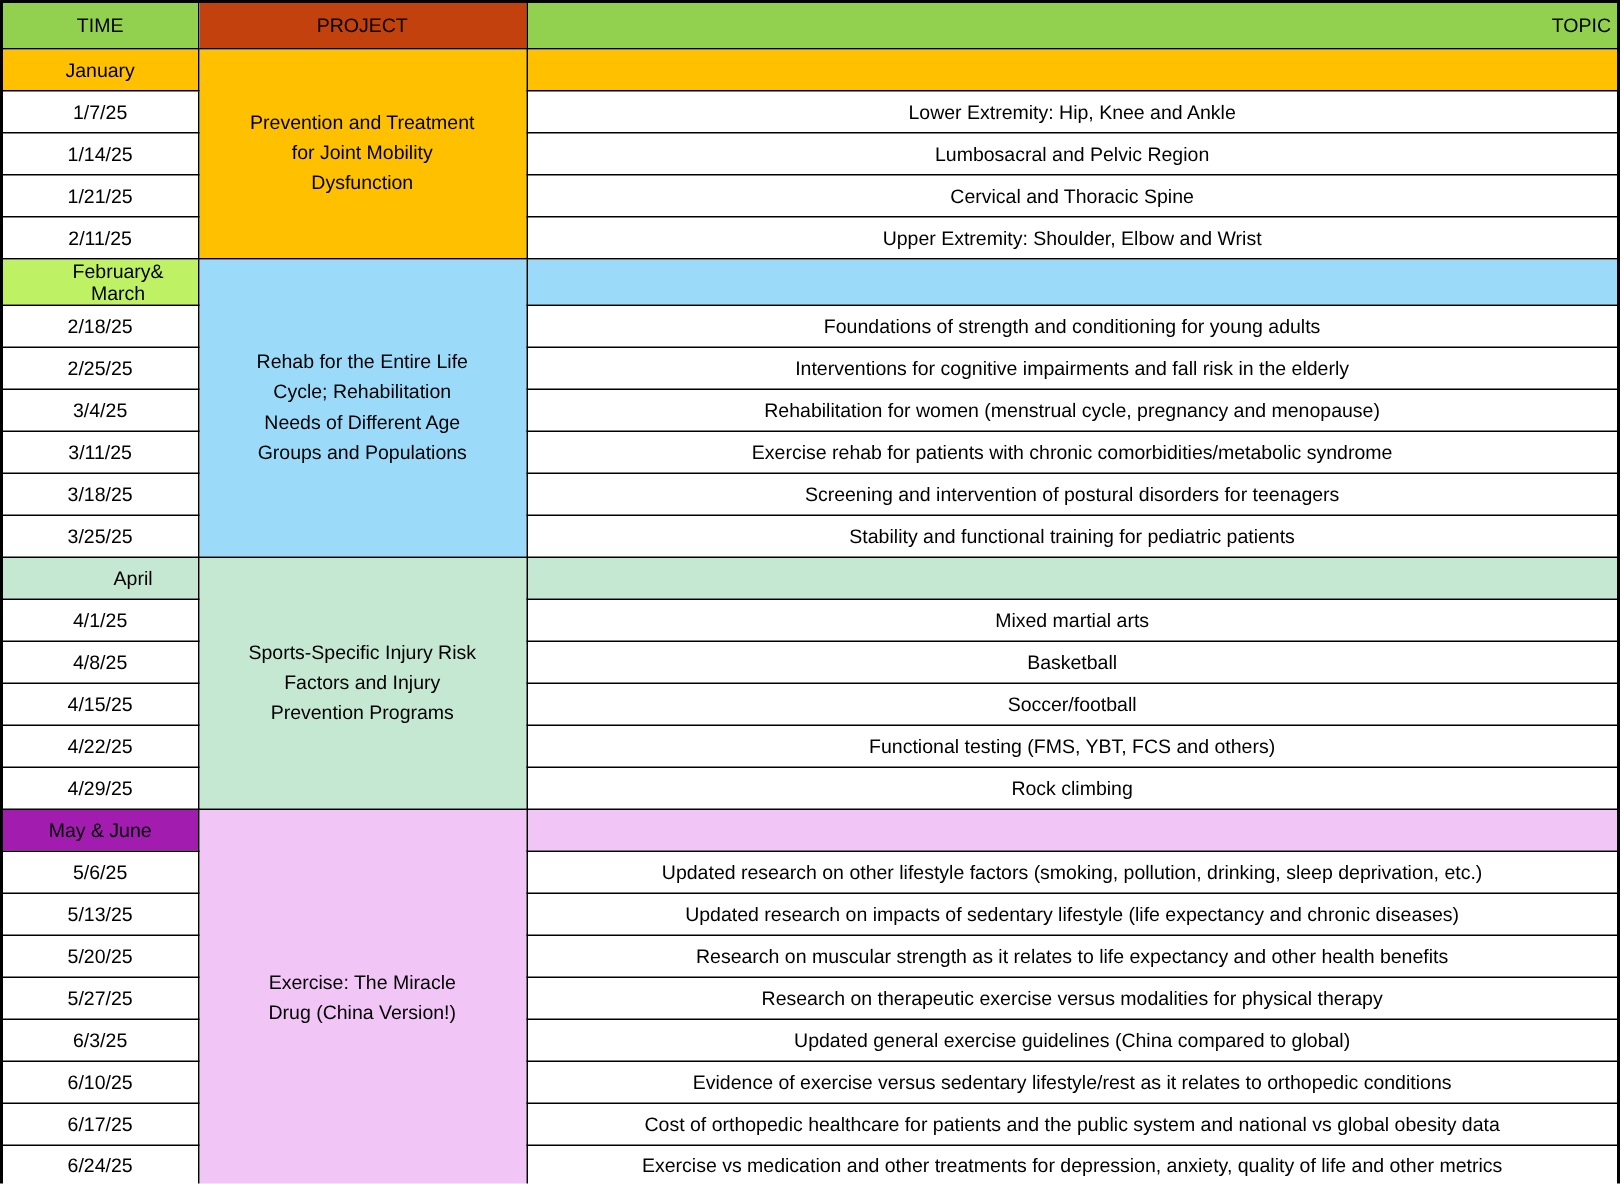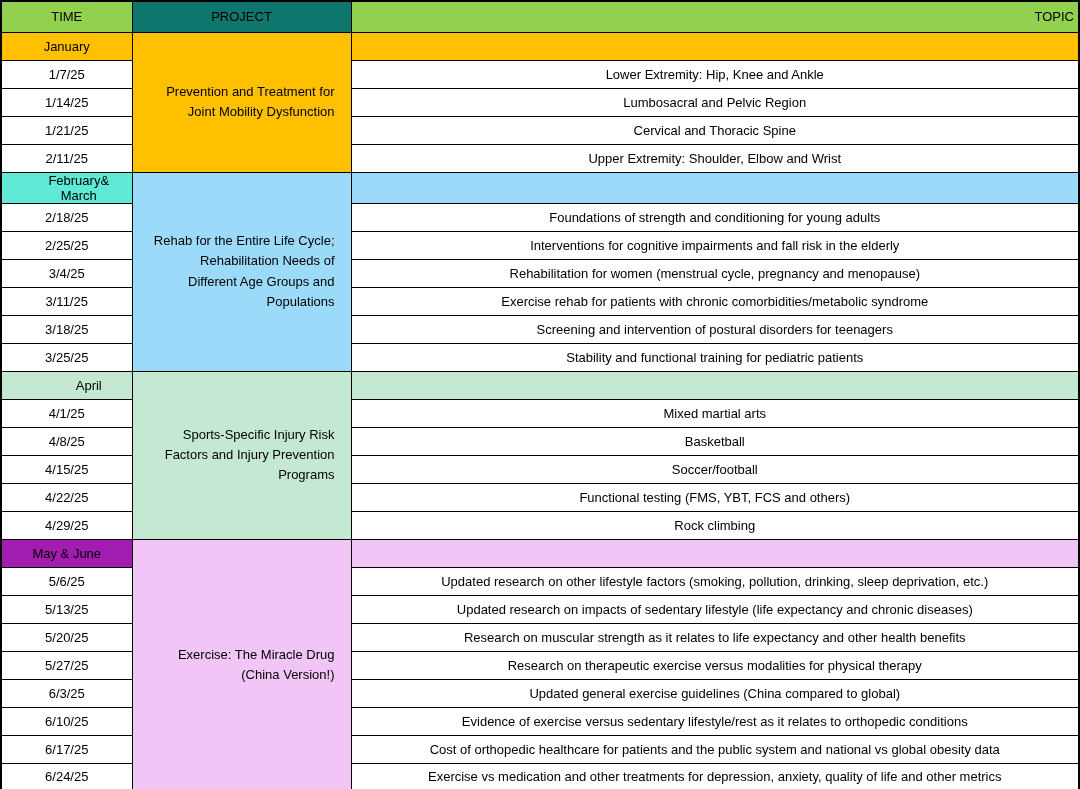--- a/index.html
+++ b/index.html
@@ -28,37 +28,36 @@
     text-align: center;
     vertical-align: middle;
     padding: 0 4px;
     overflow: hidden;
     font-weight: normal;
   }
   thead tr { height: 31px; }
   tbody tr { height: 28px; }
   td.project-cell {
     line-height: 1.55;
-    padding: 0 16px;
-    text-align: right;
+    padding: 0 32px;
   }
 </style>
 </head>
 <body>
 
 <table class="schedule">
   <colgroup>
     <col class="c-time">
     <col class="c-project">
     <col class="c-topic">
   </colgroup>
   <thead>
     <tr>
       <th style="background: rgb(146, 208, 80);">TIME</th>
-      <th style="background: #0f766e;">PROJECT</th>
+      <th style="background: #c2410c;">PROJECT</th>
       <th style="background: rgb(146, 208, 80); text-align: right;">TOPIC</th>
     </tr>
   </thead>
   <tbody>
       <tr>
         <td style="background: rgb(255, 192, 0);">January</td>
         <td class="project-cell" rowspan="5" style="background: rgb(255, 192, 0);">Prevention and Treatment for Joint Mobility Dysfunction</td>
         <td style="background: rgb(255, 192, 0);"></td>
       </tr>
       <tr>
@@ -71,21 +70,21 @@
       </tr>
       <tr>
         <td>1/21/25</td>
         <td>Cervical and Thoracic Spine</td>
       </tr>
       <tr>
         <td>2/11/25</td>
         <td>Upper Extremity: Shoulder, Elbow and Wrist</td>
       </tr>
       <tr>
-        <td style="background: #5eead4; padding-left: 28px;">February&amp; March</td>
+        <td style="background: #bef264; padding-left: 28px;">February&amp; March</td>
         <td class="project-cell" rowspan="7" style="background: rgb(155, 219, 249); margin-left: 16px;">Rehab for the Entire Life Cycle; Rehabilitation Needs of Different Age Groups and Populations</td>
         <td style="background: rgb(155, 219, 249);"></td>
       </tr>
       <tr>
         <td>2/18/25</td>
         <td>Foundations of strength and conditioning for young adults</td>
       </tr>
       <tr>
         <td>2/25/25</td>
         <td>Interventions for cognitive impairments and fall risk in the elderly</td>

